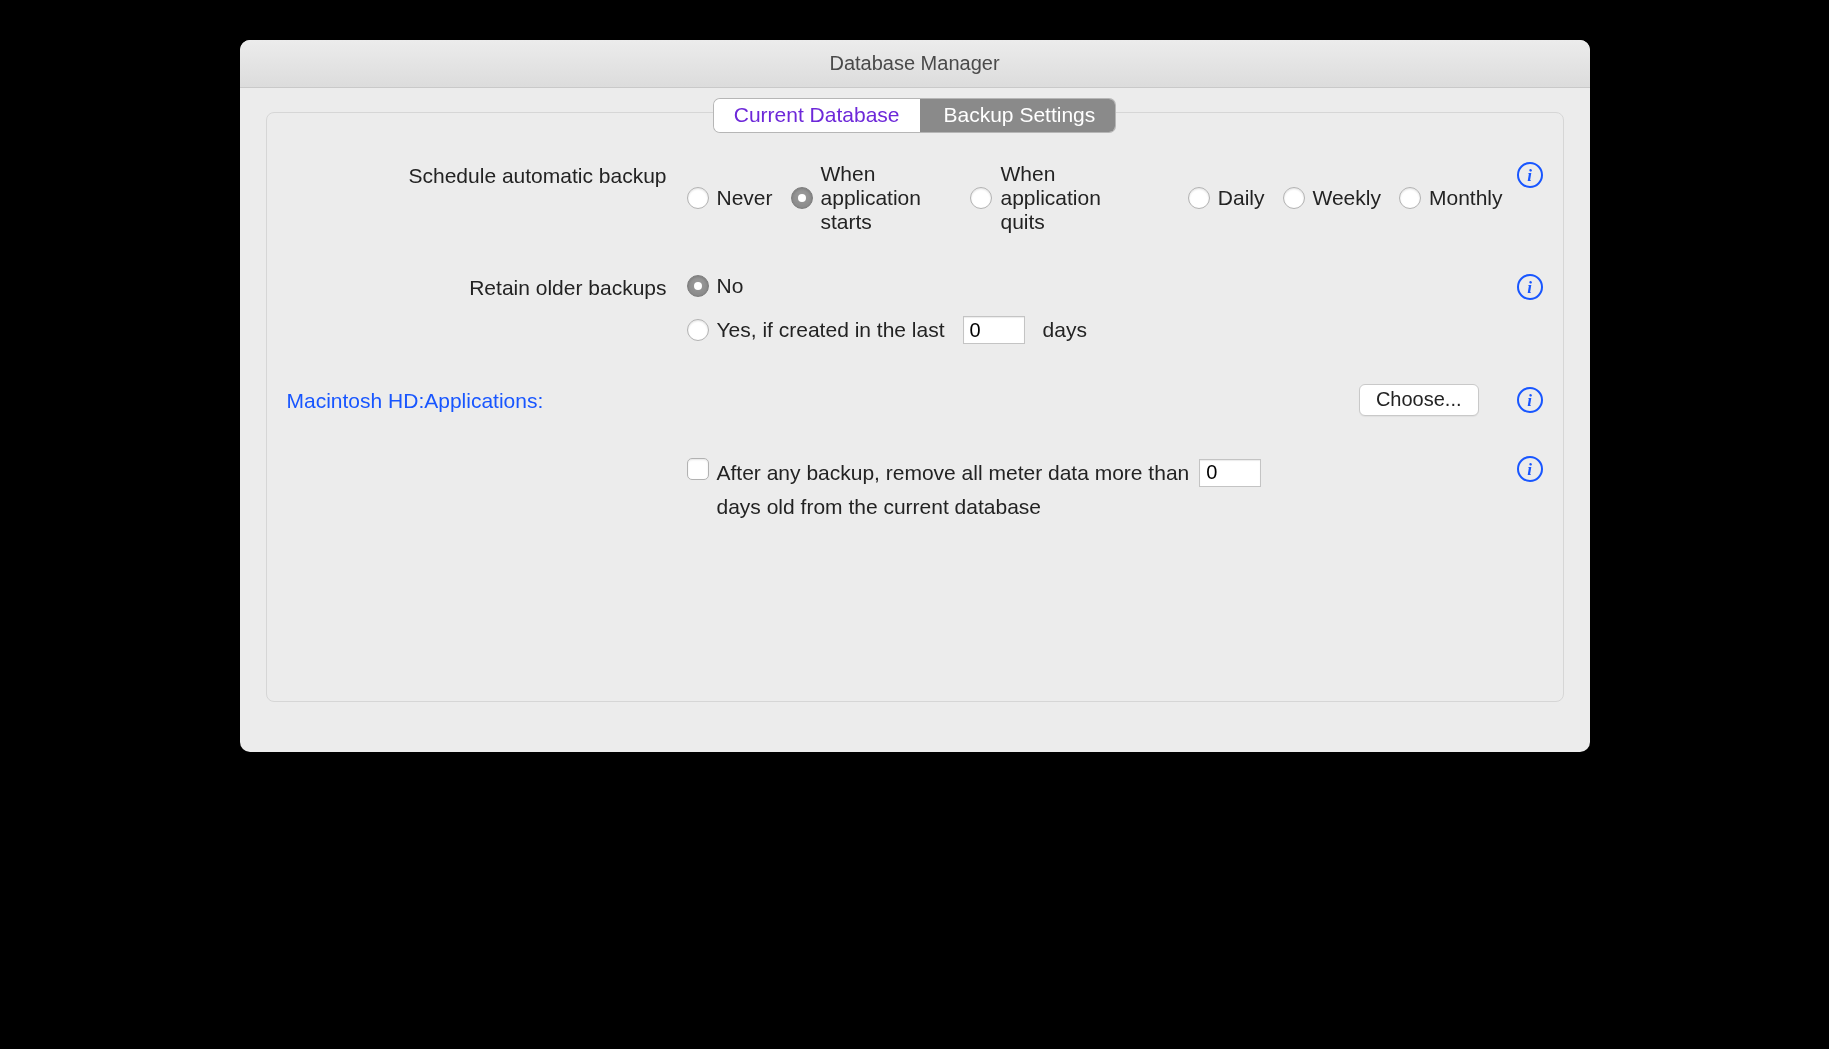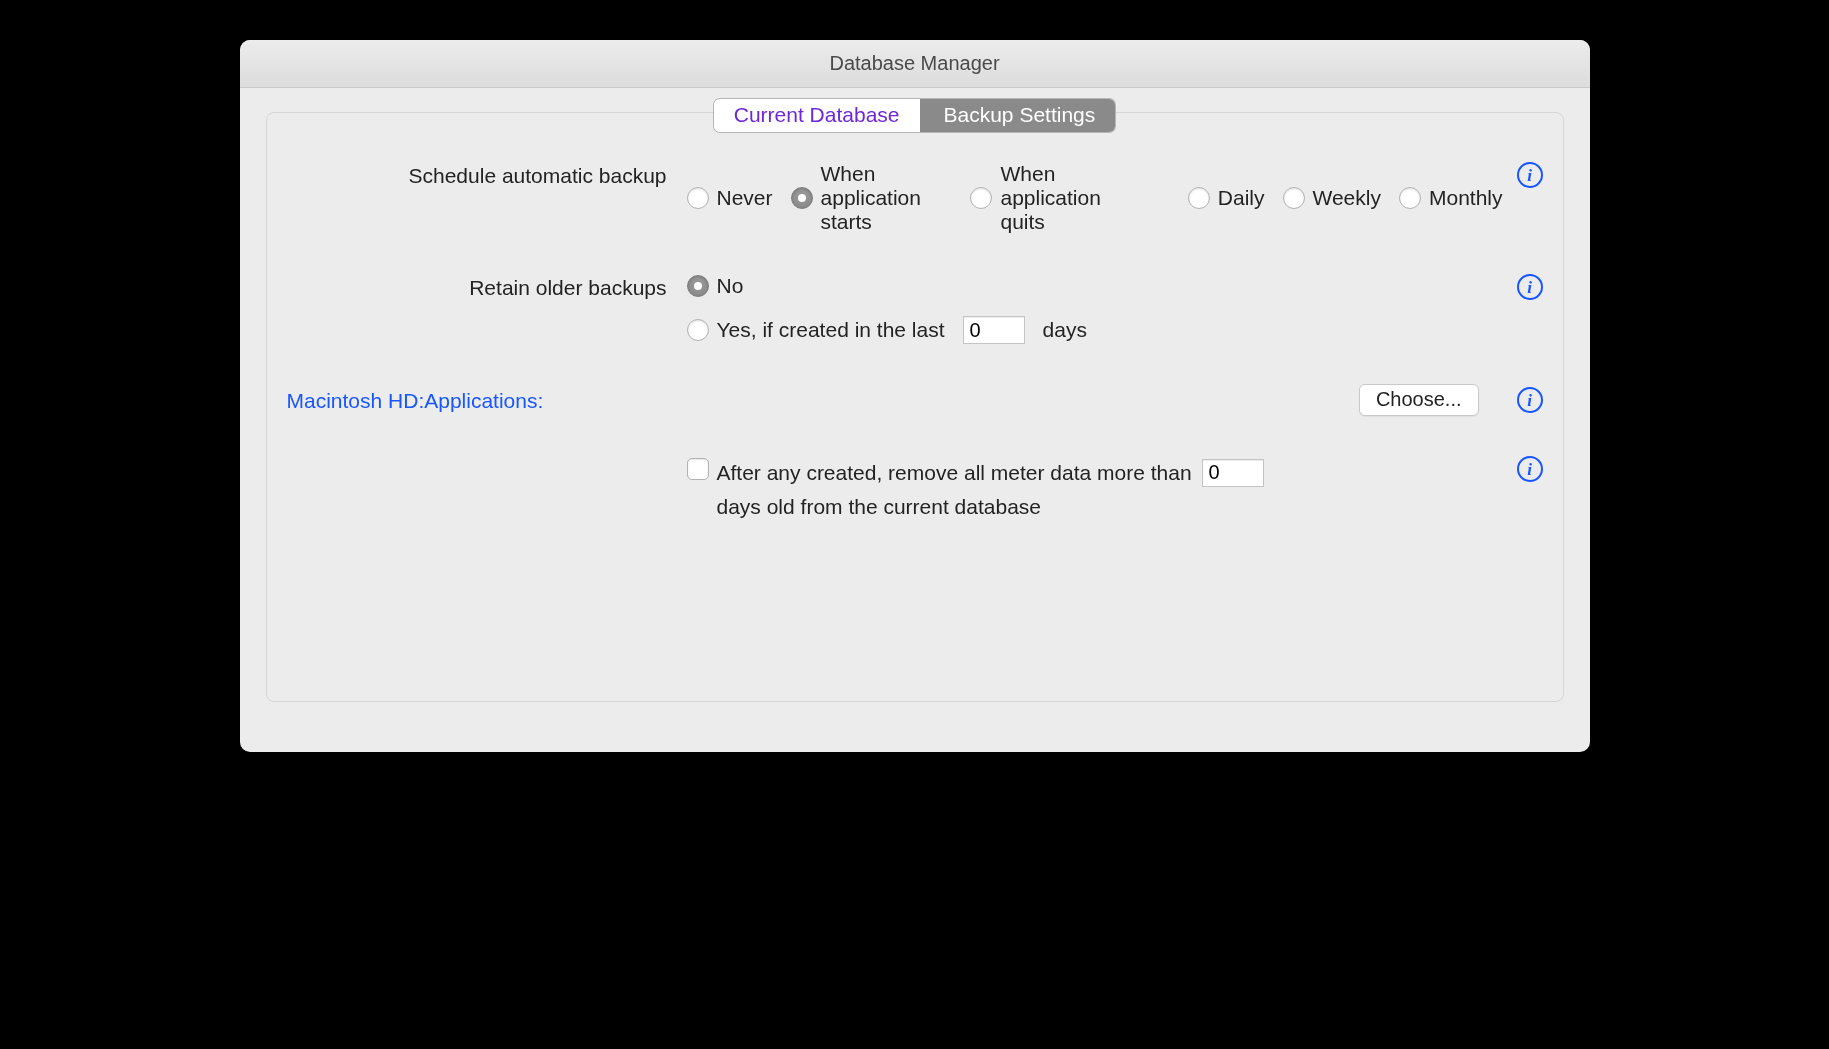--- a/index.html
+++ b/index.html
@@ -296,21 +296,21 @@
         </div>
       </div>
 
       <div class="row" style="margin-top:40px;">
         <div class="label-col"></div>
         <div class="field-col">
           <div class="opts-block">
             <div class="checkbox-row">
               <span class="checkbox"></span>
               <div class="check-text">
-                <span>After any created, remove all meter data more than</span>
+                <span>After any backup, remove all meter data more than</span>
                 <input class="num-input" value="0" style="">
                 <span>days old from the current database</span>
               </div>
             </div>
           </div>
           <div class="info-holder">
             <button class="info-btn">i</button>
           </div>
         </div>
       </div>

